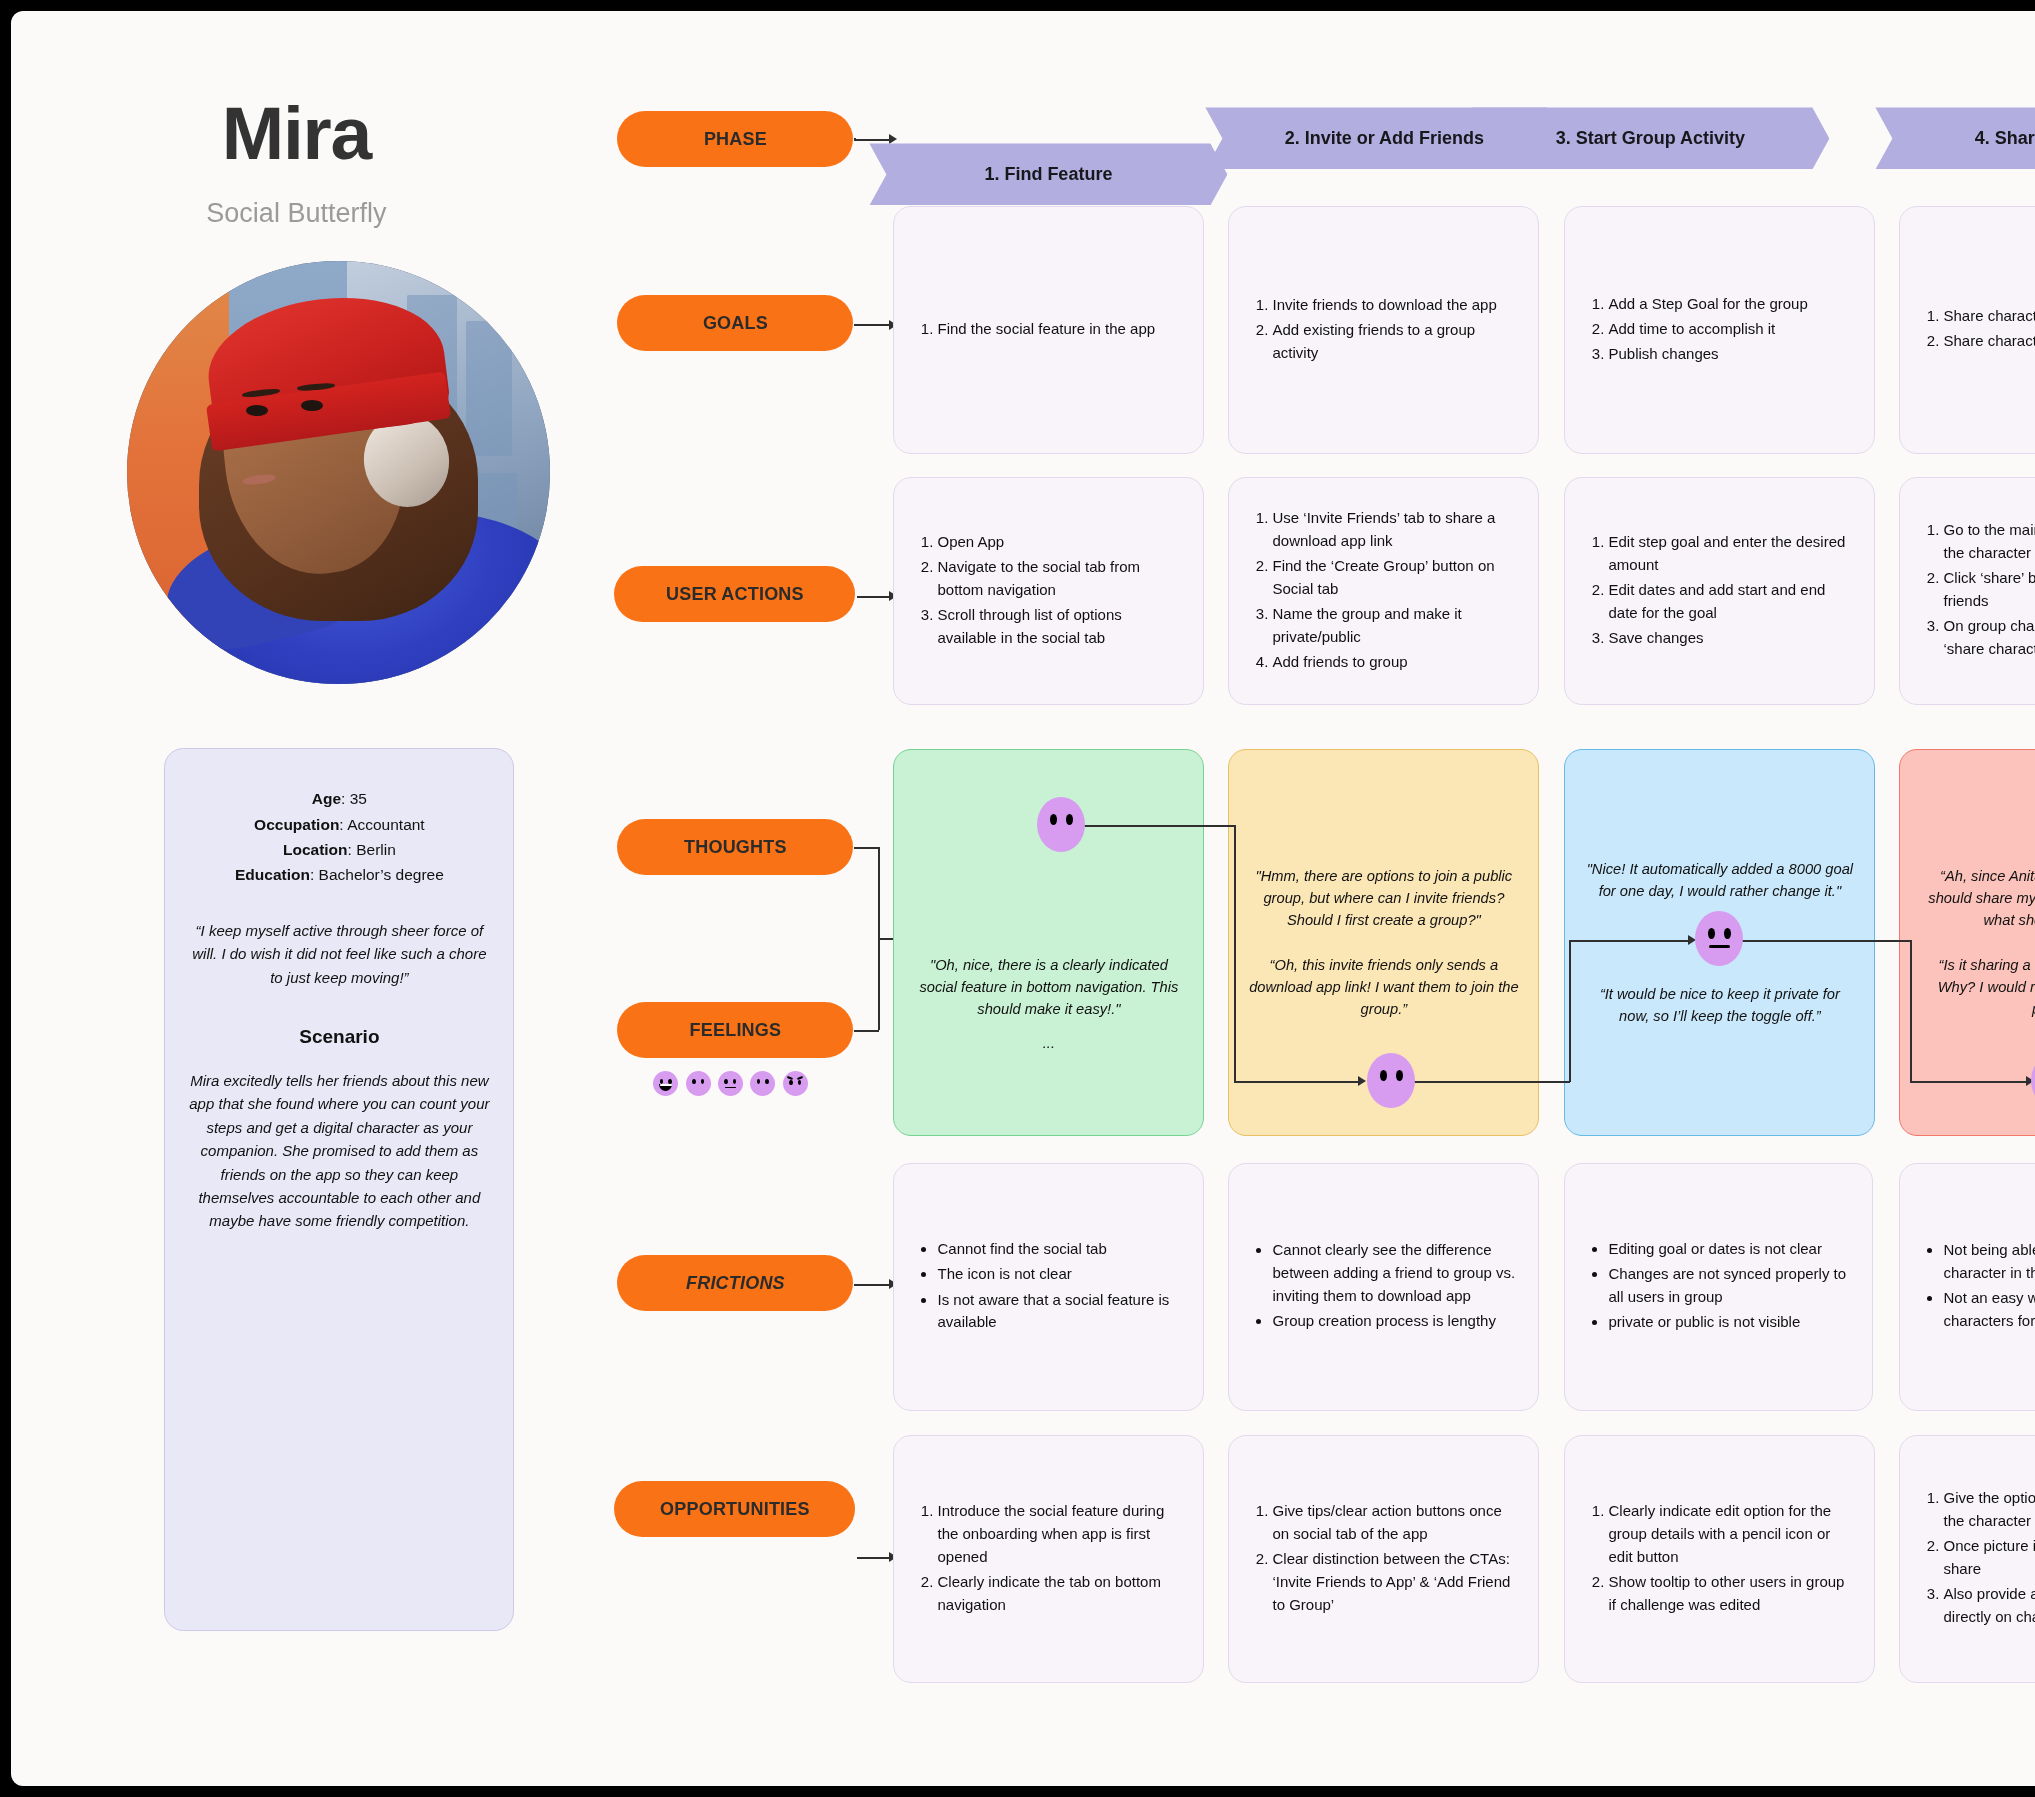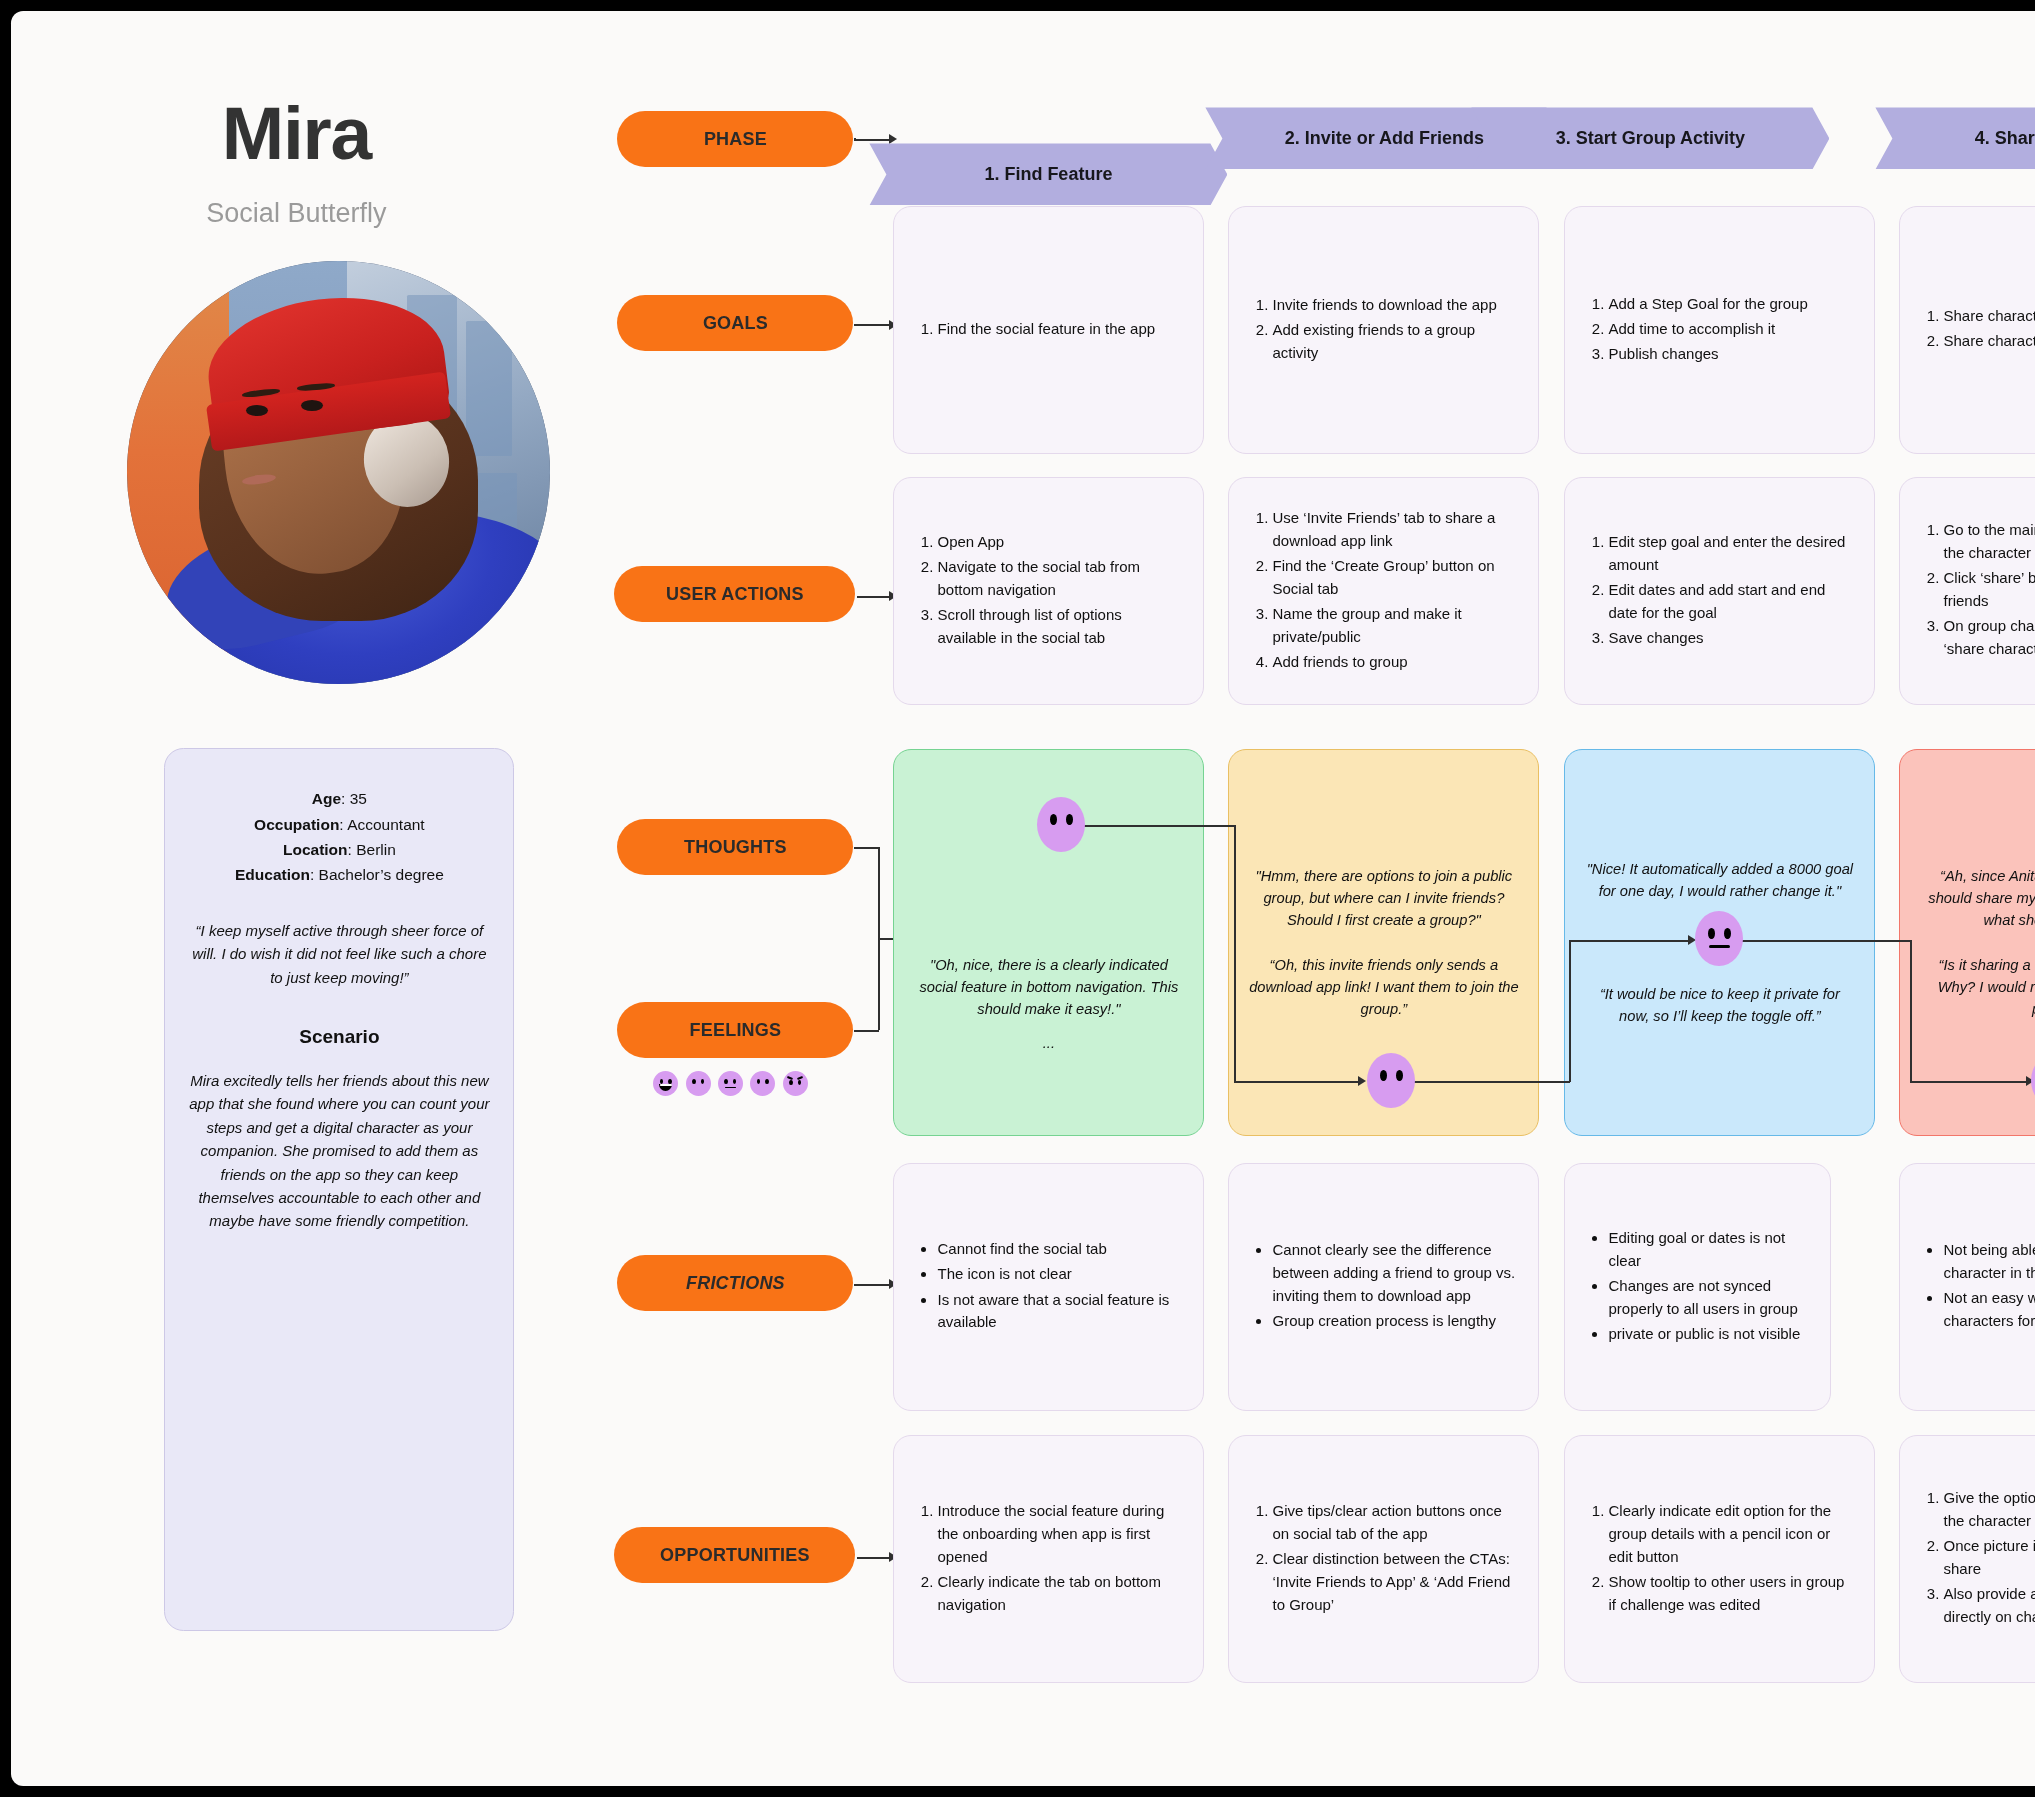--- a/index.html
+++ b/index.html
@@ -408,21 +408,21 @@
       <div class="scenario-body">Mira excitedly tells her friends about this new app that she found where you can count your steps and get a digital character as your companion. She promised to add them as friends on the app so they can keep themselves accountable to each other and maybe have some friendly competition.</div>
     </div>
   </div>
 
   <div class="row-label" style="left:606px;top:100px;width:236px;">PHASE</div>
   <div class="row-label" style="left:606px;top:284px;width:236px;">GOALS</div>
   <div class="row-label" style="left:603px;top:555px;width:241px;">USER ACTIONS</div>
   <div class="row-label" style="left:606px;top:808px;width:236px;">THOUGHTS</div>
   <div class="row-label" style="left:606px;top:991px;width:236px;">FEELINGS</div>
   <div class="row-label" style="left:606px;top:1244px;width:236px;font-style:italic;">FRICTIONS</div>
-  <div class="row-label" style="left:603px;top:1516px;width:241px;">OPPORTUNITIES</div>
+  <div class="row-label" style="left:603px;top:1470px;width:241px;">OPPORTUNITIES</div>
 
   <div class="legend" style="left:642px;top:1060px;">
     <div class="face">
       <div class="eye l"></div>
         <div class="eye r"></div>
         <div class="mouth-grin"></div>
     </div>
     <div class="face">
       <div class="eye l"></div>
         <div class="eye r"></div>
@@ -590,21 +590,21 @@
       <li>The icon is not clear</li>
       <li>Is not aware that a social feature is available</li>
     </ul>
   </div>
   <div class="card" style="left:1217px;top:1152px;width:311px;height:248px;">
     <ul>
       <li>Cannot clearly see the difference between adding a friend to group vs. inviting them to download app</li>
       <li>Group creation process is lengthy</li>
     </ul>
   </div>
-  <div class="card" style="left:1553px;top:1152px;width:267px;height:248px;">
+  <div class="card" style="left:1553px;top:1152px;width:309px;height:248px;">
     <ul>
       <li>Editing goal or dates is not clear</li>
       <li>Changes are not synced properly to all users in group</li>
       <li>private or public is not visible</li>
     </ul>
   </div>
   <div class="card" style="left:1888px;top:1152px;width:311px;height:248px;">
     <ul>
       <li>Not being able to share the character in the format user wants to</li>
       <li>Not an easy way to display their characters for others to see</li>

